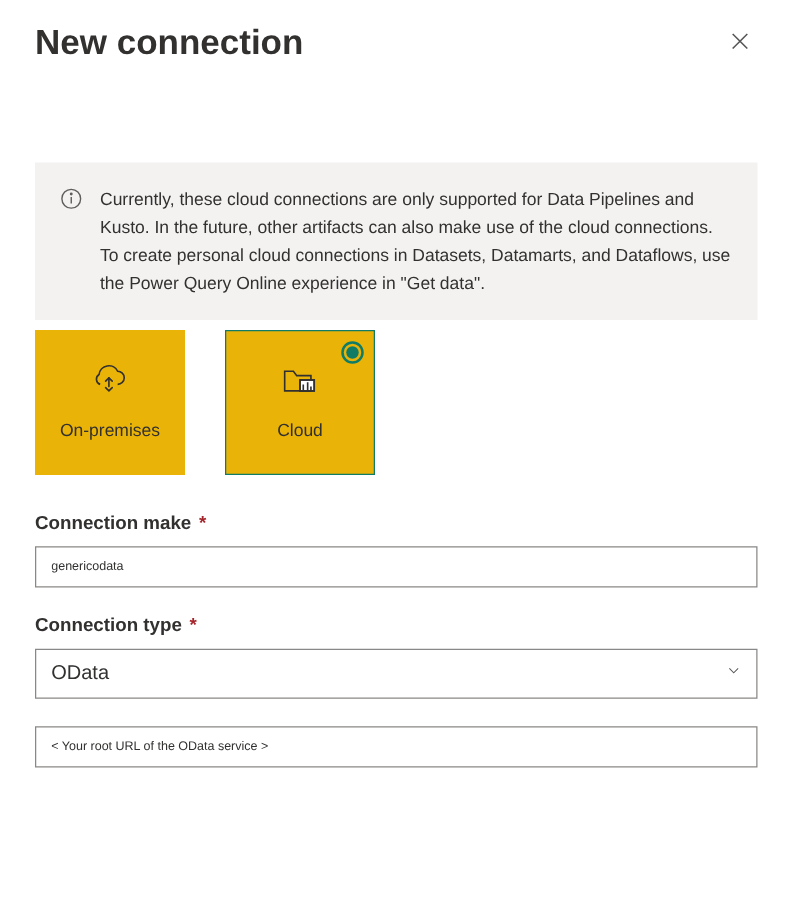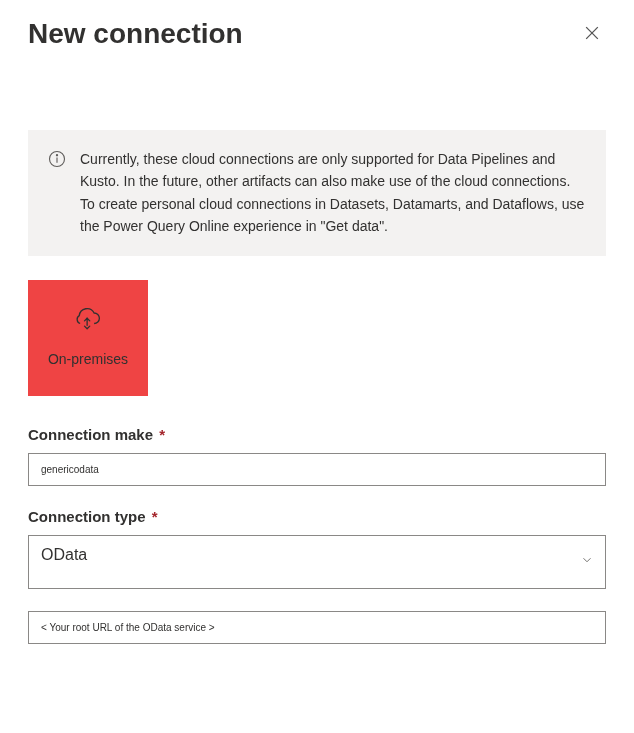--- a/index.html
+++ b/index.html
@@ -37,40 +37,40 @@
     }
     .close-btn svg {
       width: 20px;
       height: 20px;
     }
     .info-banner {
       background: #f3f2f1;
       padding: 18px 20px 18px 20px;
       display: flex;
       gap: 14px;
-      margin-bottom: 24px;
+      margin-bottom: 8px;
     }
     .info-icon {
       flex-shrink: 0;
       margin-top: 2px;
     }
     .info-text {
       font-size: 14px;
       line-height: 1.6;
       color: #323130;
     }
     .type-selector {
       display: flex;
       gap: 4px;
       margin-bottom: 30px;
     }
     .type-card {
       width: 120px;
       height: 116px;
-      background: #ef4444;
+      background: #eab308;
       border: 1px solid transparent;
       display: flex;
       flex-direction: column;
       align-items: center;
       justify-content: center;
       gap: 12px;
       cursor: pointer;
       position: relative;
     }
     .type-card.margin-right {
@@ -129,21 +129,21 @@
     }
     .text-input::placeholder {
       color: #323130;
     }
     .select-wrapper {
       position: relative;
       width: 100%;
     }
     .select-display {
       width: 100%;
-      padding: 10px 40px 24px 12px;
+      padding: 10px 40px 10px 12px;
       font-size: 16px;
       border: 1px solid #8a8886;
       background: #fff;
       cursor: pointer;
       display: flex;
       align-items: flex-start;
     }
     .chevron-down {
       position: absolute;
       right: 12px;
@@ -185,20 +185,34 @@
         <path d="M23 20 A6 6 0 0 0 23 8 A9 9 0 0 0 6 11 A5 5 0 0 0 7 20"></path>
         <path d="M12 17 L15 14 L18 17" stroke-linecap="round" stroke-linejoin="round"></path>
         <line x1="15" y1="14" x2="15" y2="22" stroke-linecap="round"></line>
         <path d="M18 23 L15 26 L12 23" stroke-linecap="round" stroke-linejoin="round"></path>
       </svg>
     </span>
     <span class="type-card-label">On-premises</span>
   </div>
 
 
+  <div class="type-card selected">
+    <span class="selected-indicator"></span>
+    <span>
+      <svg width="32" height="28" viewBox="0 0 36 32" fill="none" stroke="#323130" stroke-width="1.5">
+        <path d="M4 8 L4 26 L28 26 L28 12 L15 12 L12 8 Z"></path>
+        <rect x="18" y="16" width="13" height="10" fill="#fff"></rect>
+        <rect x="18" y="16" width="13" height="10"></rect>
+        <line x1="21" y1="26" x2="21" y2="20"></line>
+        <line x1="25" y1="26" x2="25" y2="18"></line>
+        <line x1="28" y1="26" x2="28" y2="22"></line>
+      </svg>
+    </span>
+    <span class="type-card-label">Cloud</span>
+  </div>
 </div>
 
 <div class="form-group">
   <label class="form-label">
     <span>Connection make</span>
     <span class="required">*</span>
   </label>
   <input type="text" class="text-input" value="genericodata" style="">
 </div>
 

